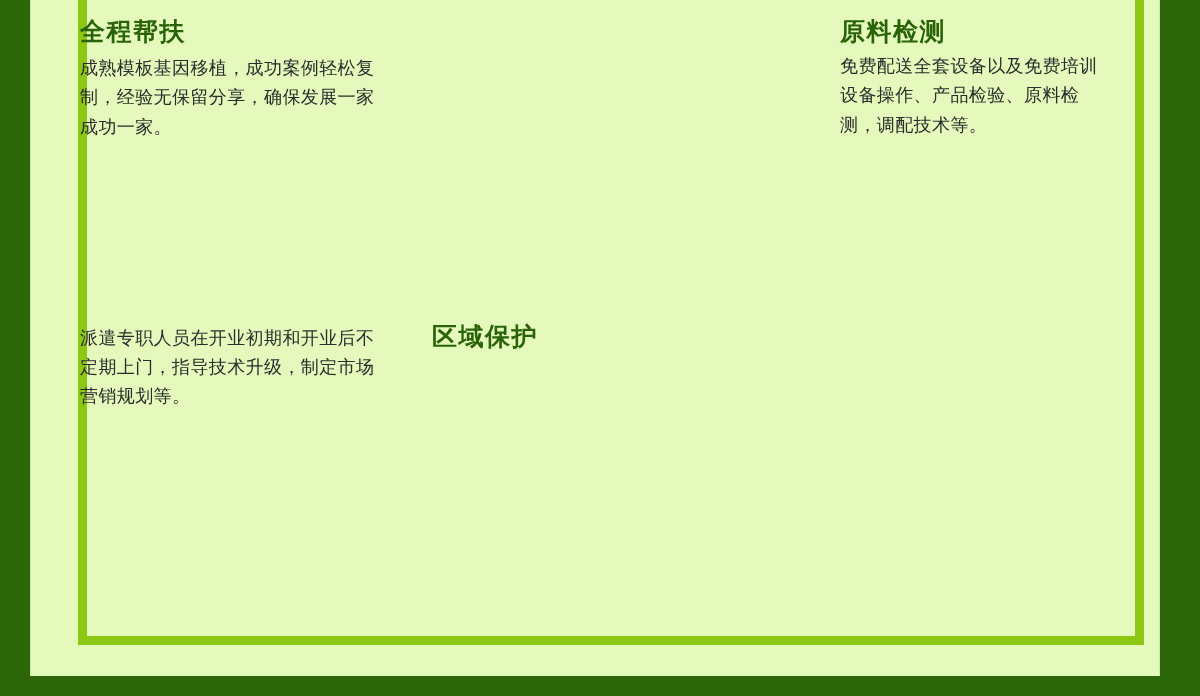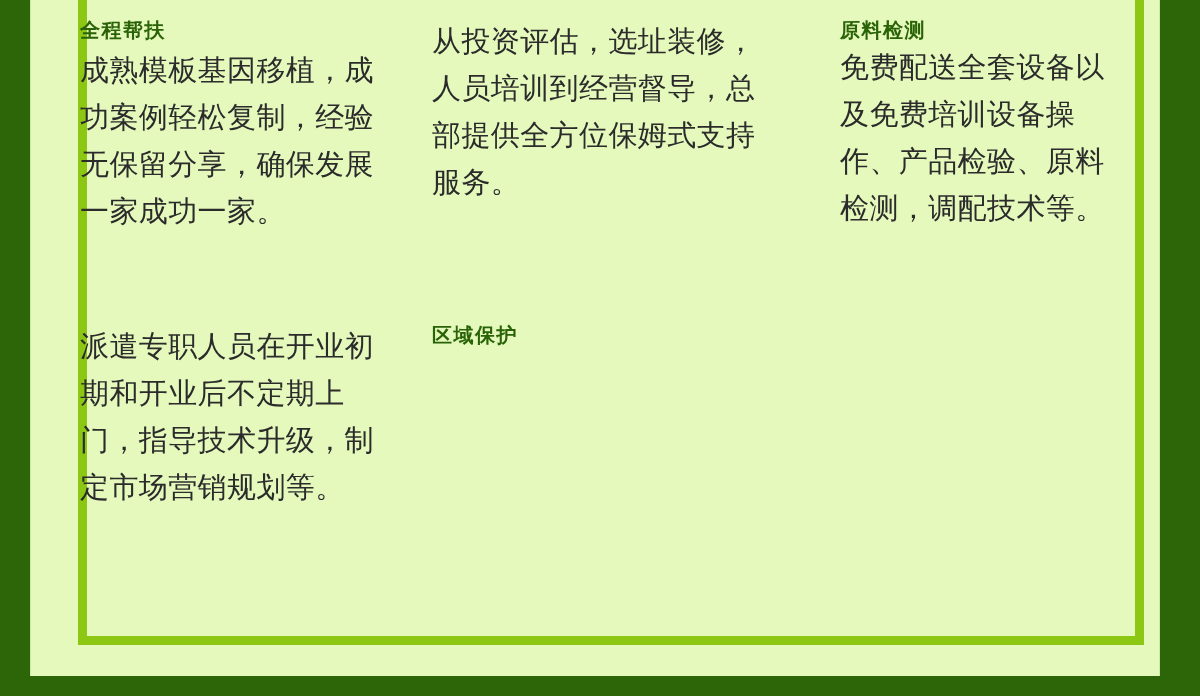--- a/index.html
+++ b/index.html
@@ -80,31 +80,32 @@
   }
 
   .card {
     box-sizing: border-box;
     padding-right: 14px;
   }
 
   .card-title {
     margin: 0 0 4px 0;
     color: #2a6307;
-    font-size: 20px;
+    font-size: 25px;
     font-weight: 700;
     letter-spacing: 1.5px;
     line-height: 1.25;
     white-space: nowrap;
+    font-family: Liberation Mono, monospace;
   }
 
   .card-body {
     margin: 0;
     color: #2b2b2b;
-    font-size: 29px;
+    font-size: 18px;
     line-height: 1.62;
     letter-spacing: 0.4px;
     font-weight: 400;
   }
 
   
   .col1 .card-body { width: 295px; }
   .col2 .card-body { width: 352px; }
   .col3 .card-body { width: 268px; font-family: Liberation Mono, monospace; }
 
@@ -121,21 +122,20 @@
   <div class="keyline"></div>
 
   <div class="grid">
 
     <div class="card col1 row1">
       <h2 class="card-title">全程帮扶</h2>
       <p class="card-body">成熟模板基因移植，成功案例轻松复制，经验无保留分享，确保发展一家成功一家。</p>
     </div>
 
     <div class="card col2 row1">
-      <p class="card-body">从投资评估，选址装修，人员培训到经营督导，总部提供全方位保姆式支持服务。</p>
     </div>
 
     <div class="card col3 row1">
       <h2 class="card-title">原料检测</h2>
       <p class="card-body">免费配送全套设备以及免费培训设备操作、产品检验、原料检测，调配技术等。</p>
     </div>
 
     <div class="card col1 row2">
       <p class="card-body">派遣专职人员在开业初期和开业后不定期上门，指导技术升级，制定市场营销规划等。</p>
     </div>

